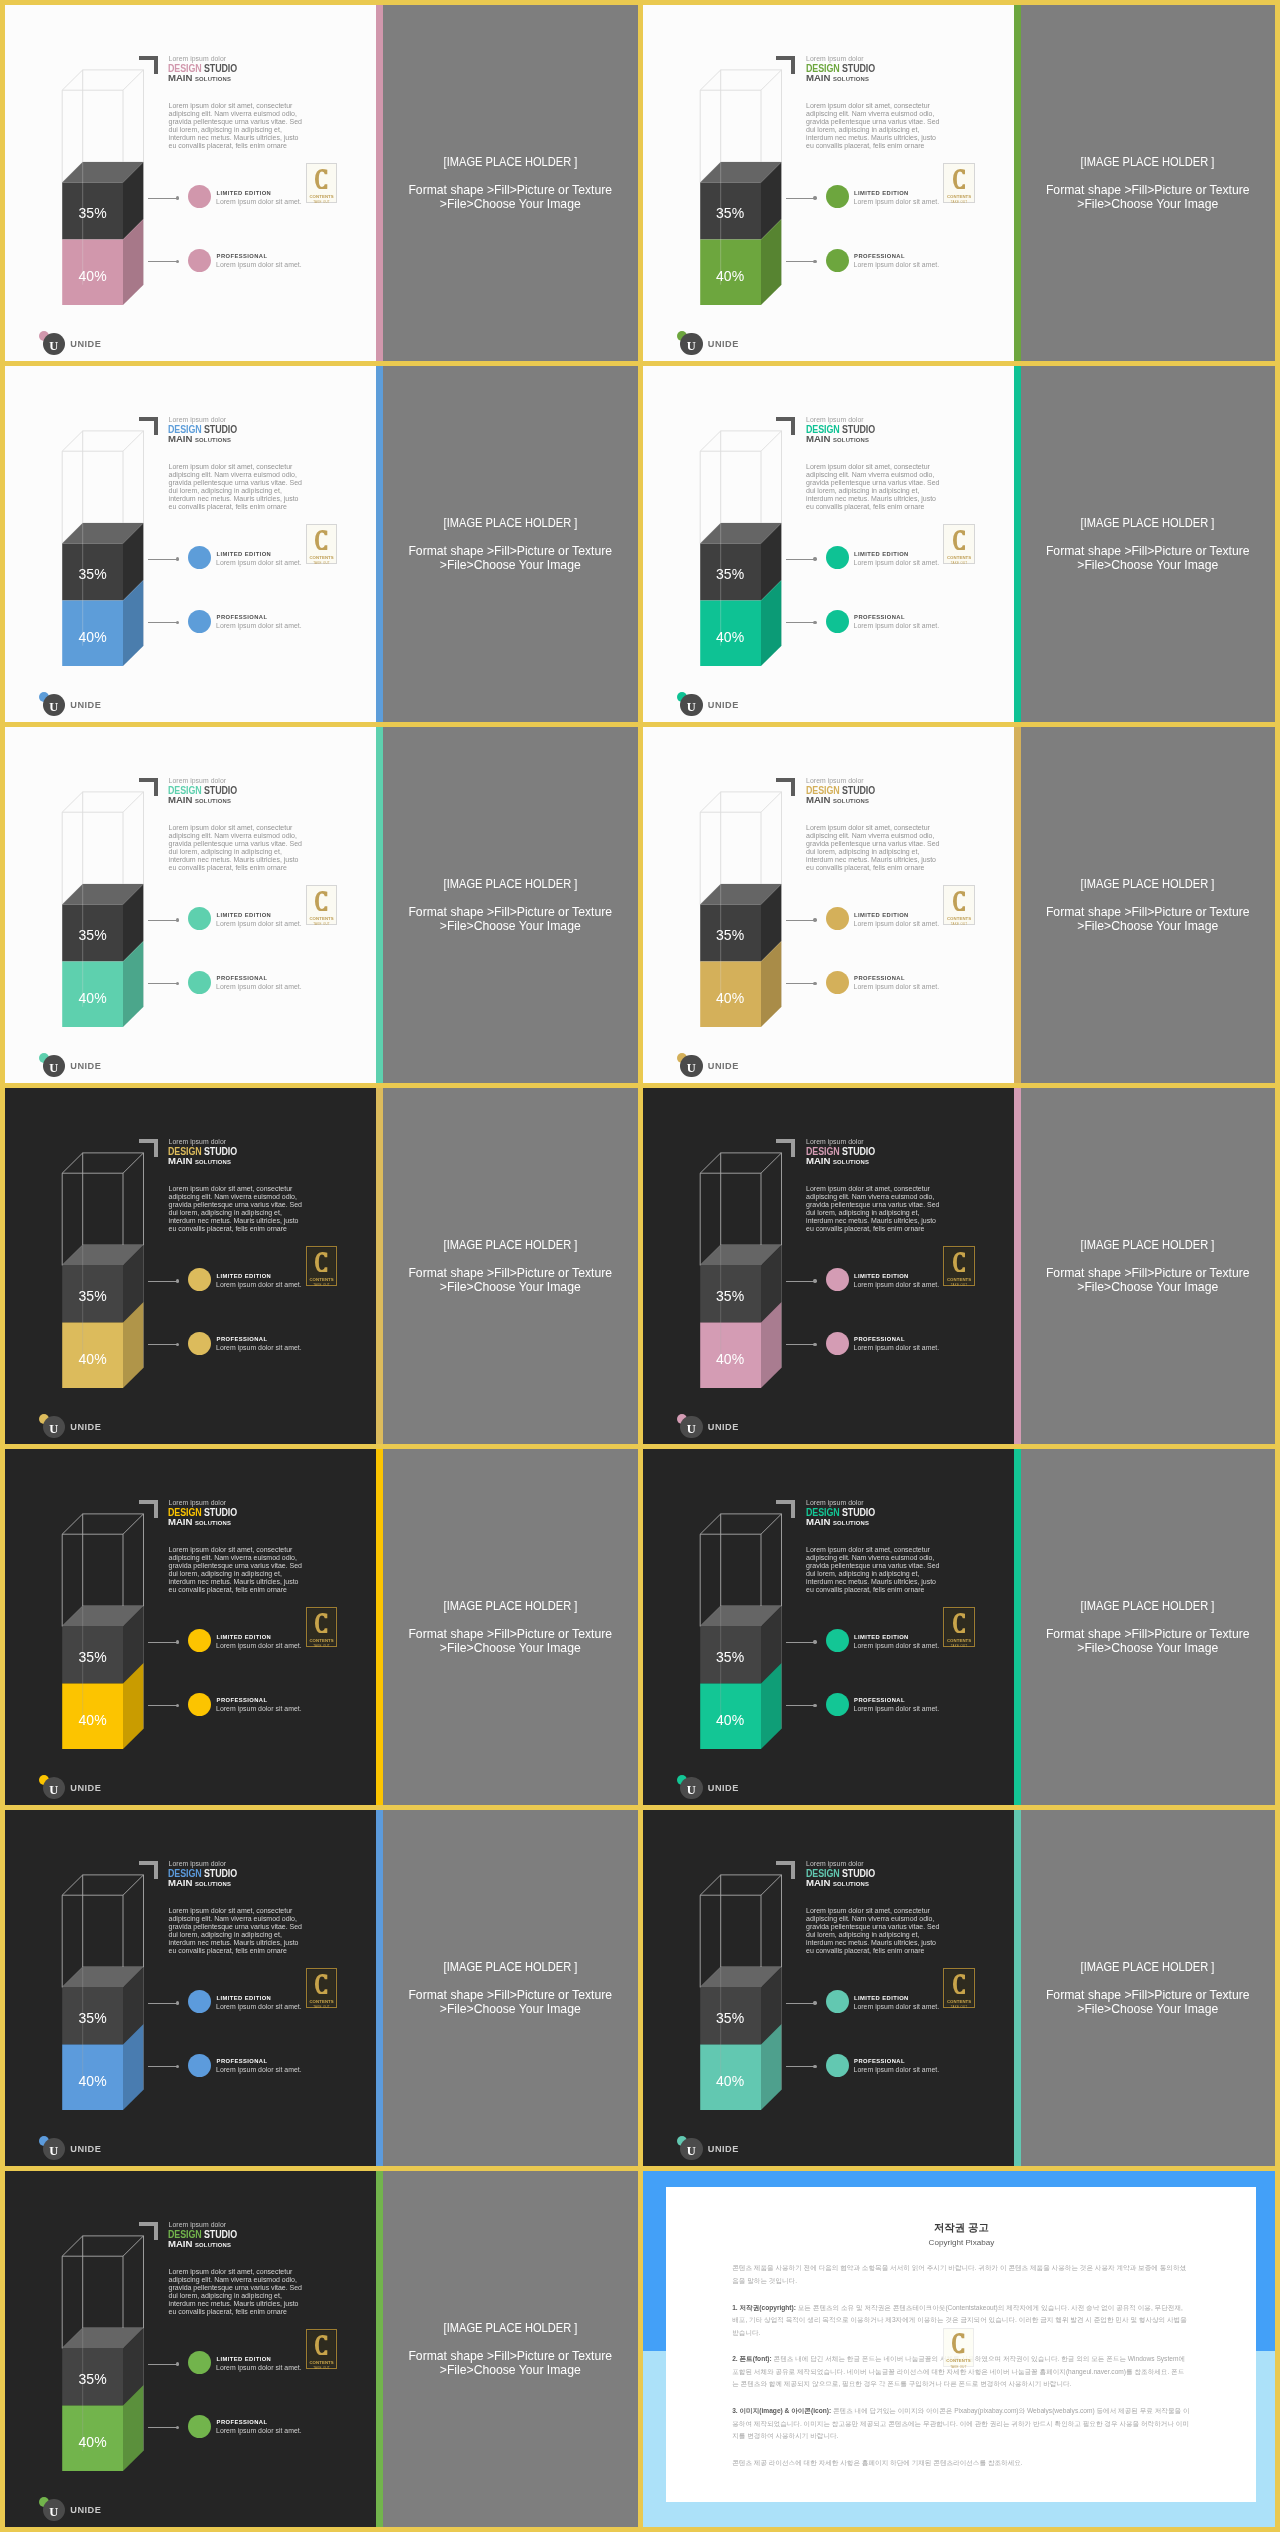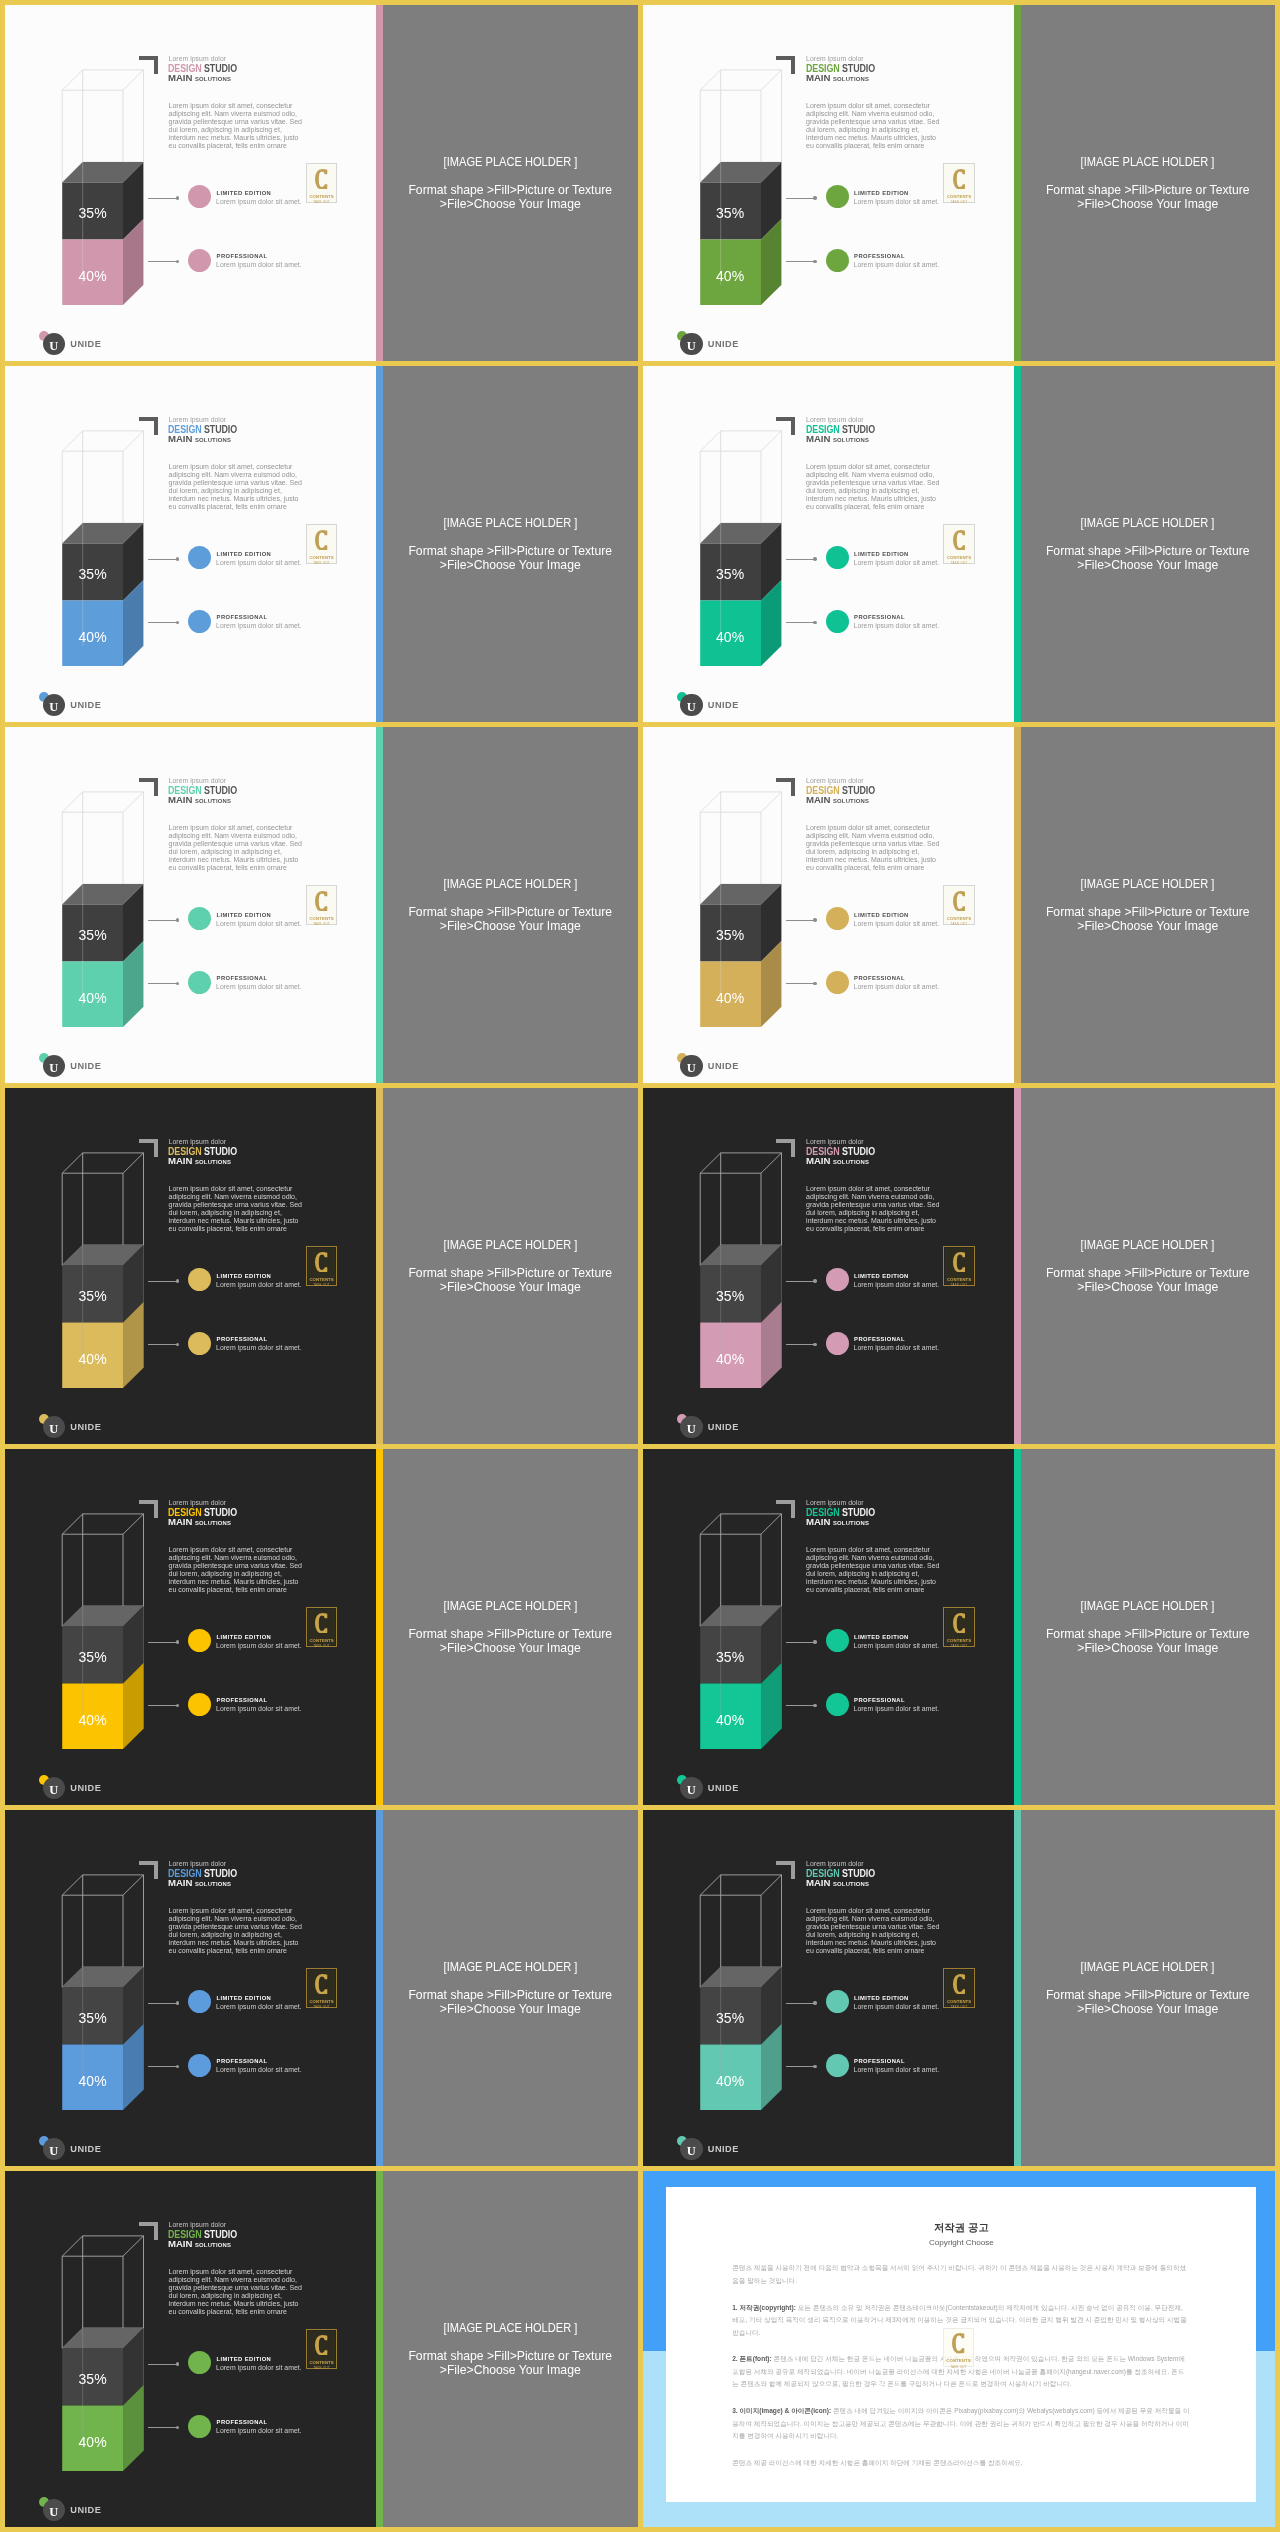--- a/index.html
+++ b/index.html
@@ -956,21 +956,21 @@
 &gt;File&gt;Choose Your Image</div>
     </div>
   </div>
     </div>
     <div class="cell">
   <div class="copy-slide">
     <div class="copy-band" style="top:180.4px"></div>
     <div class="copy-paper" style="left:23.9px;top:16.4px;width:590px;height:315px;">
       <div style="padding:36px 65.8px 0 65.8px;position:relative;">
         <div class="cp-h1">저작권 공고</div>
-        <div class="cp-h2">Copyright Choose</div>
+        <div class="cp-h2">Copyright Pixabay</div>
         <p class="cp-p" style="margin-top:15.5px">콘텐츠 제품을 사용하기 전에 다음의 협약과 소항목을 서서히 읽어 주시기 바랍니다. 귀하가 이 콘텐츠 제품을 사용하는 것은 사용자 계약과 보증에 동의하셨음을 말하는 것입니다.</p>
         <p class="cp-p"><b>1. 저작권(copyright):</b><span> 모든 콘텐츠의 소유 및 저작권은 콘텐츠테이크아웃(Contentstakeout)의 제작자에게 있습니다. 사전 승낙 없이 공유적 이용, 무단전재, 배포, 기타 상업적 목적이 생리 목적으로 이용하거나 제3자에게 이용하는 것은 금지되어 있습니다. 이러한 금지 행위 발견 시 준엄한 민사 및 형사상의 사법을 받습니다.</span></p>
             <p class="cp-p"><b>2. 폰트(font):</b><span> 콘텐츠 내에 담긴 서체는 한글 폰트는 네이버 나눔글꼴의 서체를 사용하였으며 저작권이 있습니다. 한글 외의 모든 폰트는 Windows System에 포함된 서체와 공유로 제작되었습니다. 네이버 나눔글꼴 라이선스에 대한 자세한 사항은 네이버 나눔글꼴 홈페이지(hangeul.naver.com)를 참조하세요. 폰트는 콘텐츠와 함께 제공되지 않으므로, 필요한 경우 각 폰트를 구입하거나 다른 폰트로 변경하여 사용하시기 바랍니다.</span></p>
             <p class="cp-p"><b>3. 이미지(image) &amp; 아이콘(icon):</b><span> 콘텐츠 내에 담겨있는 이미지와 아이콘은 Pixabay(pixabay.com)와 Webalys(webalys.com) 등에서 제공된 무료 저작물을 이용하여 제작되었습니다. 이미지는 참고용만 제공되고 콘텐츠에는 무관합니다. 이에 관한 권리는 귀하가 반드시 확인하고 필요한 경우 사용을 허락하거나 이미지를 변경하여 사용하시기 바랍니다.</span></p>
         <p class="cp-p" style="margin-top:5px">콘텐츠 제공 라이선스에 대한 자세한 사항은 홈페이지 하단에 기재된 콘텐츠라이선스를 참조하세요.</p>
       </div>
       <div class="cp-wm" style="left:276.2px;top:140.6px;width:31.8px;height:39.5px;border:1px solid #ececec;background:rgba(253,252,243,.82);padding-top:4.5px;">
         <svg class="logo-c" viewBox="0 0 123 205">
               <path fill="#c0a057" d="M123 52 L123 8 Q100 0 72 0 Q38 0 19 28 Q0 56 0 102 Q0 149 19 177 Q38 205 72 205 Q100 205 123 197 L123 152 L98 152 Q93 179 70 179 Q52 179 45 159 Q38 139 38 102 Q38 66 45 46 Q52 26 70 26 Q93 26 98 52 Z"></path>
             </svg>

